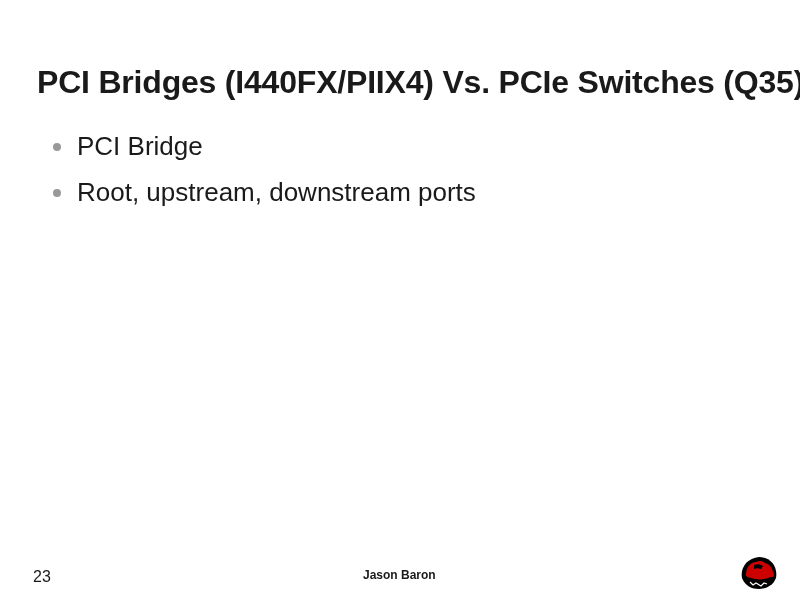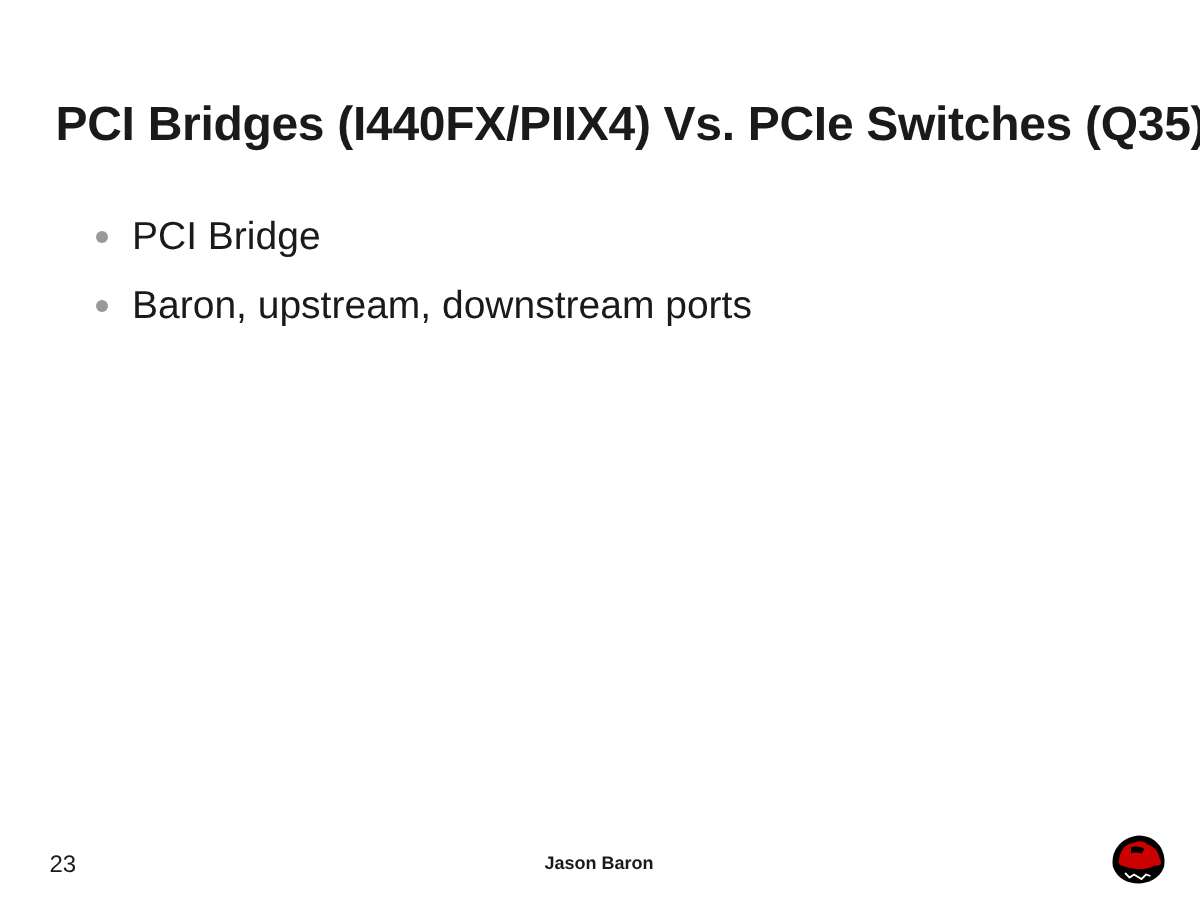--- a/index.html
+++ b/index.html
@@ -1,38 +1,38 @@
 <!DOCTYPE html>
 <html><head>
 <meta charset="utf-8">
 <style>
   html, body { margin:0; padding:0; }
   body { width:800px; height:600px; background:#ffffff; position:relative; overflow:hidden;
          font-family:"Liberation Sans", sans-serif; color:#1a1a1a; }
   .title { position:absolute; left:37px; top:64px; font-size:32px; font-weight:bold; letter-spacing:-0.2px; white-space:nowrap; }
-  .bullets { position:absolute; left:48px; top:118px; margin:16px; padding:0; list-style:none; }
+  .bullets { position:absolute; left:48px; top:118px; margin:5px; padding:0; list-style:none; }
   .bullet { position:relative; font-size:26px; line-height:46px; padding-left:24px; white-space:nowrap; }
   .dot { position:absolute; left:0; top:20px; width:8px; height:8px; border-radius:50%; background:#999999; }
   .page-num { position:absolute; left:33px; top:568px; font-size:16px; }
   .author { position:absolute; left:363px; top:568px; font-size:12px; font-weight:bold; }
   .logo { position:absolute; left:739px; top:554px; width:40px; height:36px; }
 </style>
 </head>
 <body>
 
 <div class="title">PCI Bridges (I440FX/PIIX4) Vs. PCIe Switches (Q35)</div>
 
 <ul class="bullets">
   <li class="bullet">
     <span class="dot"></span>
     <span>PCI Bridge</span>
   </li>
   <li class="bullet">
     <span class="dot"></span>
-    <span>Baron, upstream, downstream ports</span>
+    <span>Root, upstream, downstream ports</span>
   </li>
 </ul>
 
 <div class="page-num">23</div>
 <div class="author">Jason Baron</div>
 
 <div class="logo">
   <svg width="40" height="36" viewBox="0 0 40 36">
     <path d="M3 24 C1 14 8 4 20 3 C32 3 39 13 37 24 C34 32 26 35 20 35 C13 35 6 32 3 24 Z" fill="#000"></path>
     <path d="M7 19 C8 12 12 8 17 8 C20 6 24 7 26 9 C30 10 33 13 34 18 C36 21 35 24 31 23 C26 26 18 26 12 24 C8 23 6 22 7 19 Z" fill="#cc0000"></path>

